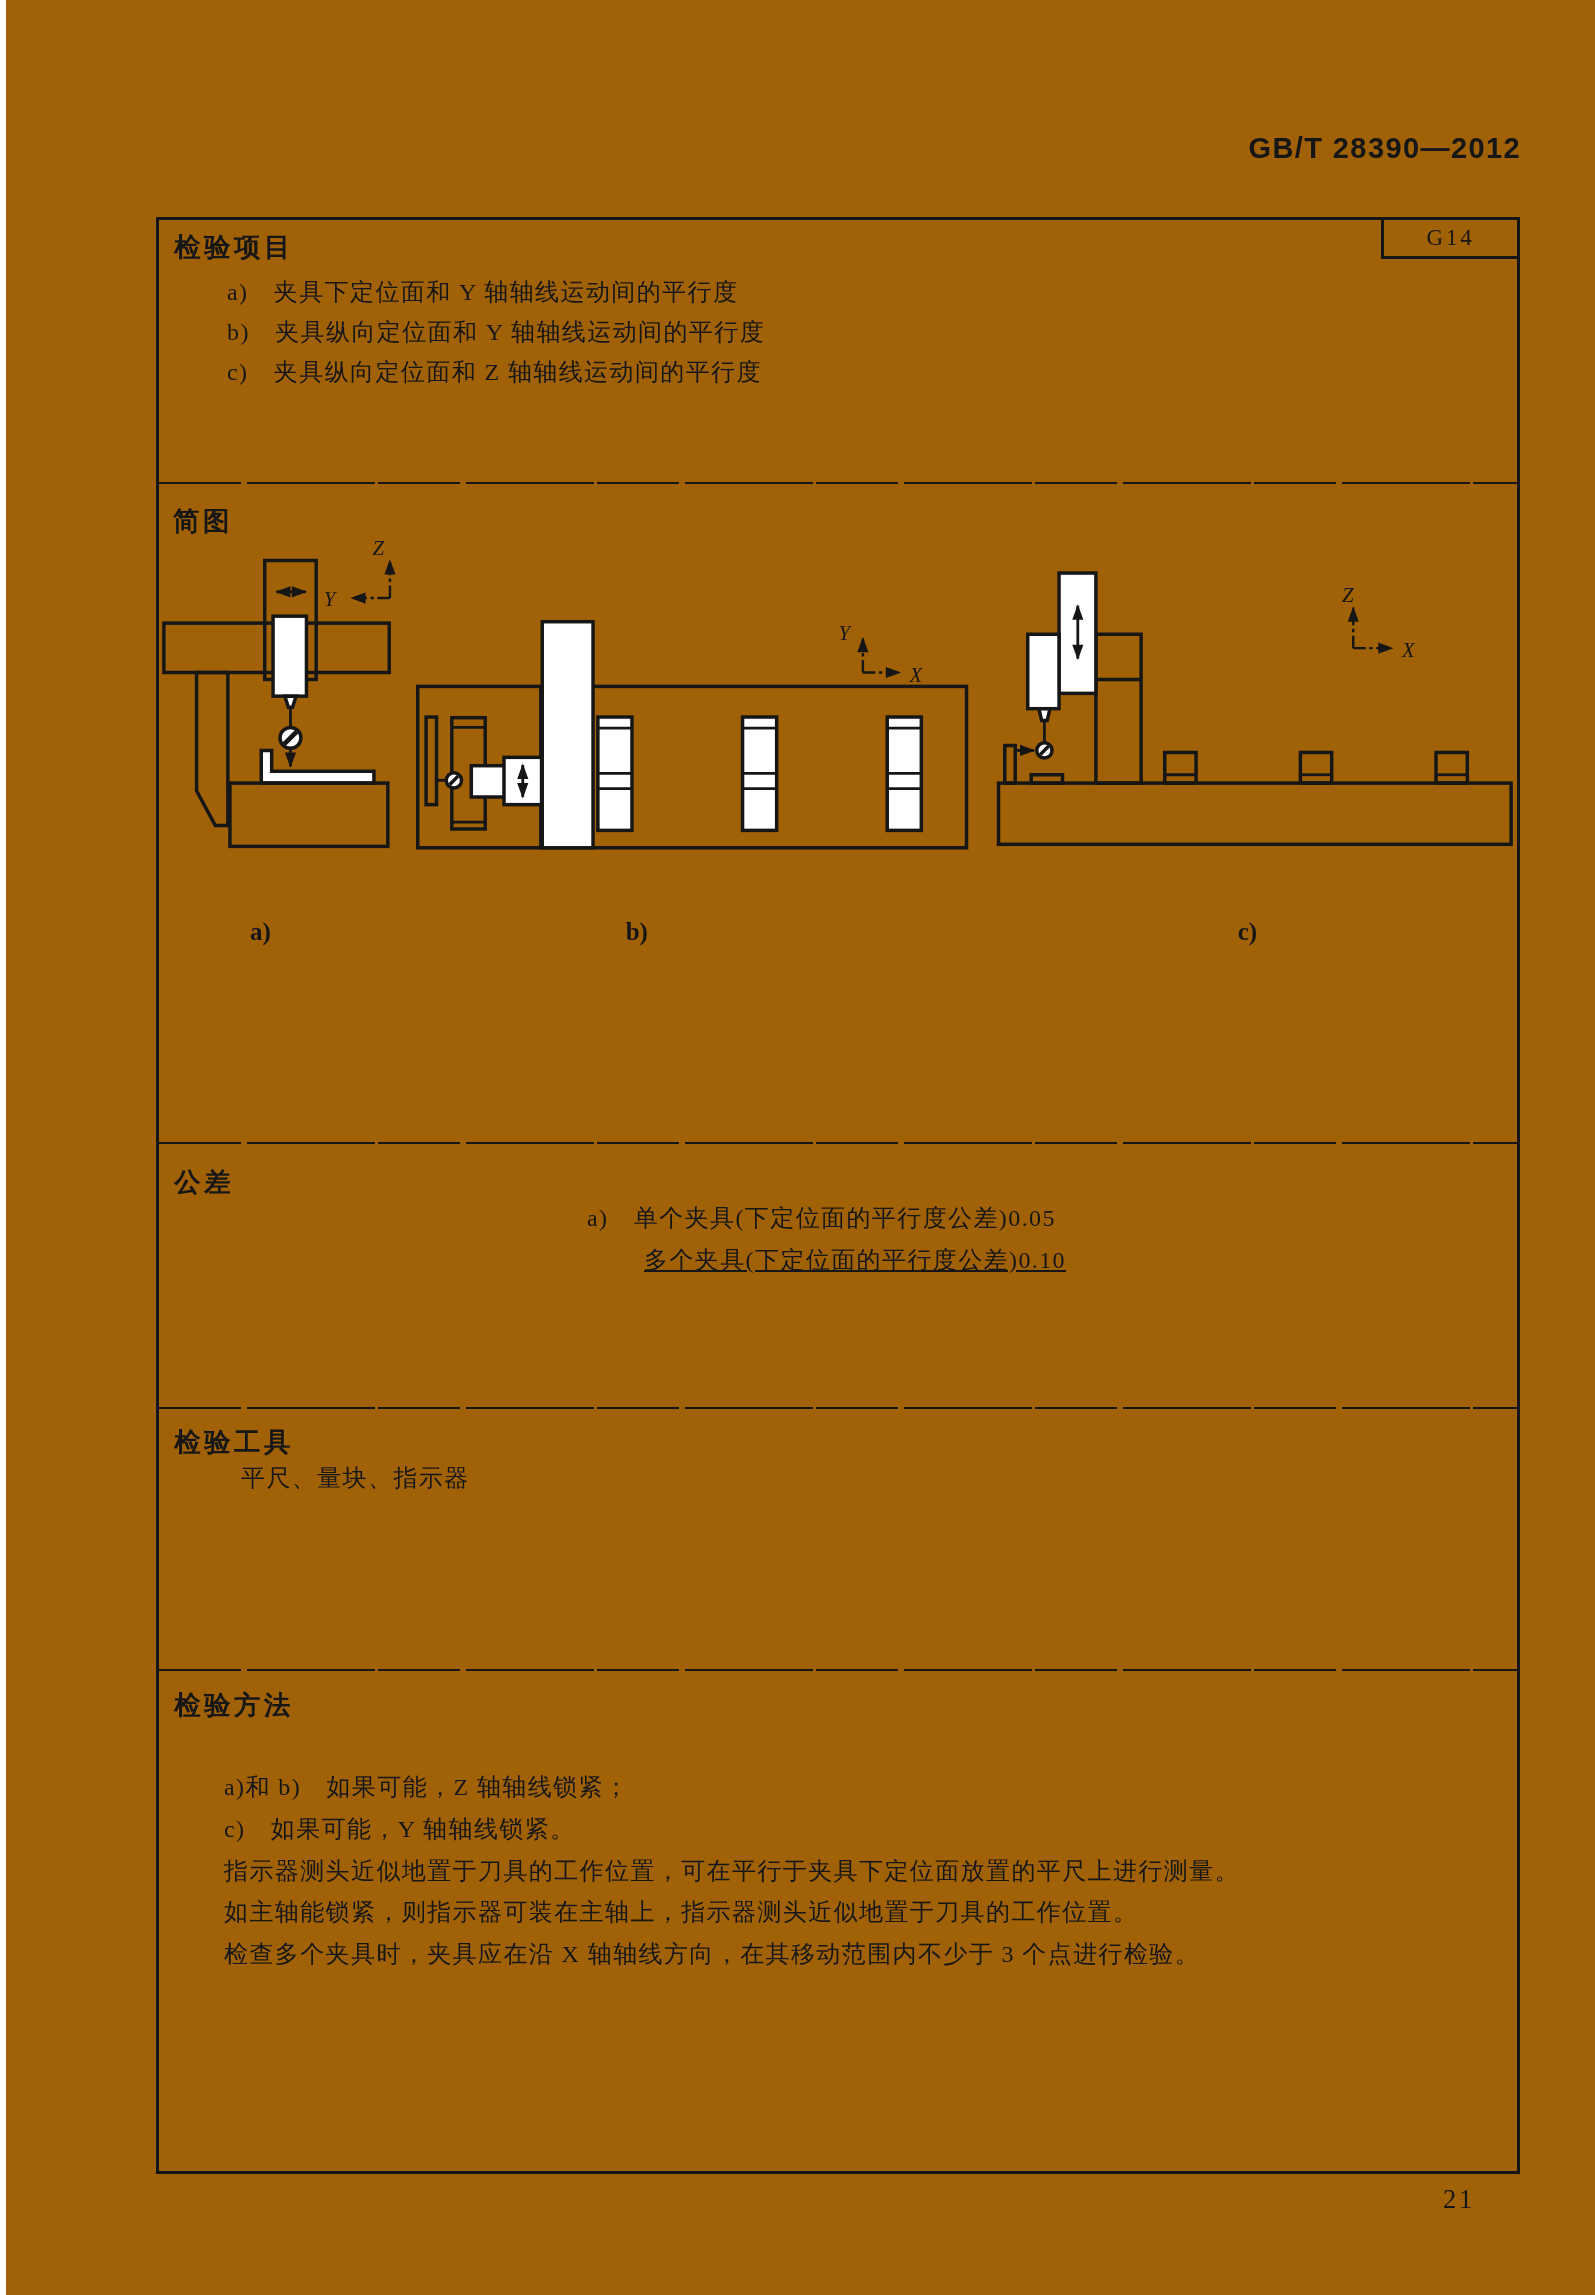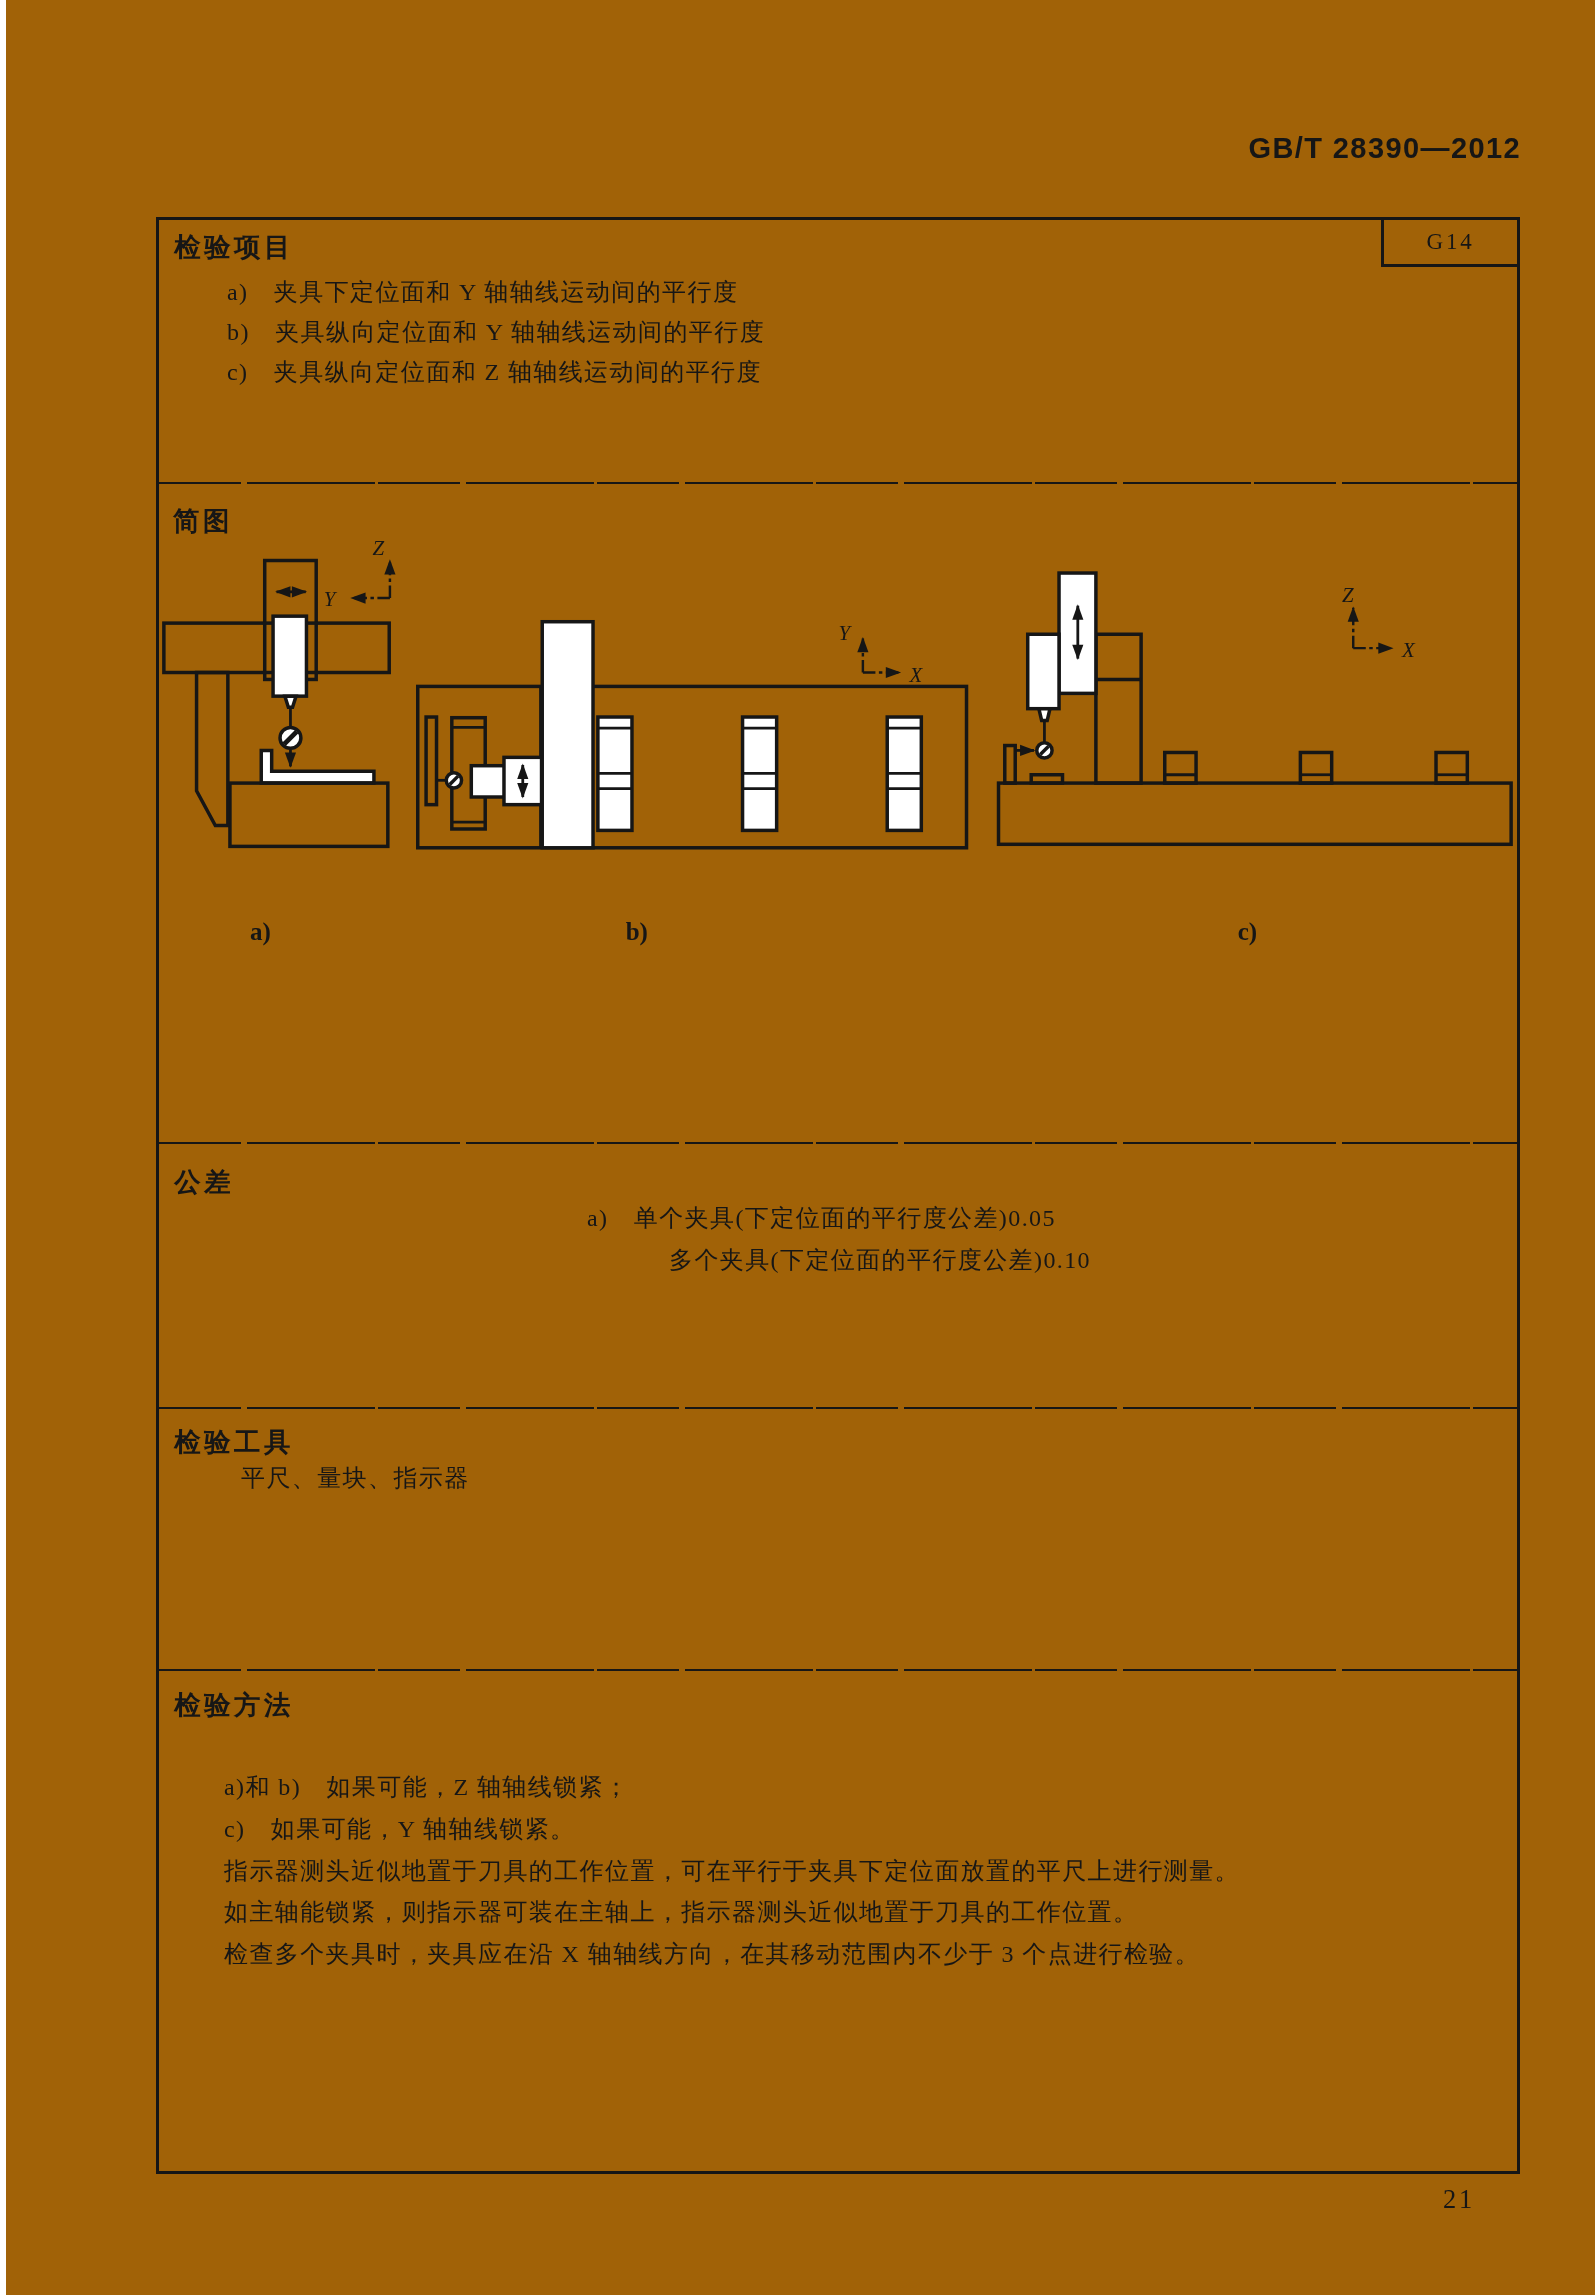--- a/index.html
+++ b/index.html
@@ -3,21 +3,21 @@
 <meta charset="utf-8">
 <style>
   html,body{margin:0;padding:0;background:#ffffff;}
   .page{position:relative;width:1596px;height:2295px;background:#a16207;overflow:hidden;
         font-family:"Liberation Serif","DejaVu Serif",serif;color:#161616;margin-left:6px;}
   .std-number{position:absolute;top:132px;right:81px;
         font-family:"Liberation Sans","DejaVu Sans",sans-serif;font-weight:700;
         font-size:29px;letter-spacing:1.4px;}
   .spec-table{position:absolute;left:150px;top:217px;width:1364px;height:1957px;
         border:3.5px solid #161616;box-sizing:border-box;}
-  .code-box{position:absolute;top:0;right:0;width:136px;height:47px;
+  .code-box{position:absolute;top:0;right:0;width:136px;height:39px;
         border-left:3.5px solid #161616;border-bottom:3.5px solid #161616;box-sizing:border-box;
         display:flex;align-items:center;justify-content:center;
         font-size:23px;letter-spacing:2.8px;}
   .sec-h{position:absolute;font-family:"Liberation Sans","DejaVu Sans",sans-serif;
         font-weight:700;font-size:26.4px;letter-spacing:3.5px;white-space:pre;}
   .txt{position:absolute;font-size:24px;letter-spacing:1.4px;white-space:pre;}
   .sep{position:absolute;left:0;width:100%;height:2.1px;
         background:repeating-linear-gradient(90deg,#161616 0 82px,rgba(0,0,0,0) 82px 88px,
         #161616 88px 216px,rgba(0,0,0,0) 216px 219px);}
   .diagram-svg{position:absolute;left:0;top:264px;}
@@ -138,21 +138,21 @@
         <text class="axis-lbl" x="1922" y="862">Z</text>
         <text class="axis-lbl" x="2008" y="941">X</text>
         <text class="fig-lbl" x="1772" y="1348">c)</text>
       </g>
     </svg>
 
     <div class="sep" style="top:922px;"></div>
 
     <div class="sec-h" style="left:15.3px;top:945px;">公差</div>
     <div class="txt" style="left:428px;top:982px;">a)　单个夹具(下定位面的平行度公差)0.05</div>
-    <div class="txt" style="left:510px;top:1024px;">多个夹具(下定位面的平行度公差)0.10</div>
+    <div class="txt" style="left:485px;top:1024px;text-decoration:underline;">多个夹具(下定位面的平行度公差)0.10</div>
 
     <div class="sep" style="top:1187px;"></div>
 
     <div class="sec-h" style="left:15.3px;top:1205px;">检验工具</div>
     <div class="txt" style="left:82px;top:1242px;">平尺、量块、指示器</div>
 
     <div class="sep" style="top:1449px;"></div>
 
     <div class="sec-h" style="left:15.3px;top:1468px;">检验方法</div>
     <div class="txt" style="left:65px;top:1551px;">a)和 b)　如果可能，Z 轴轴线锁紧；</div>

